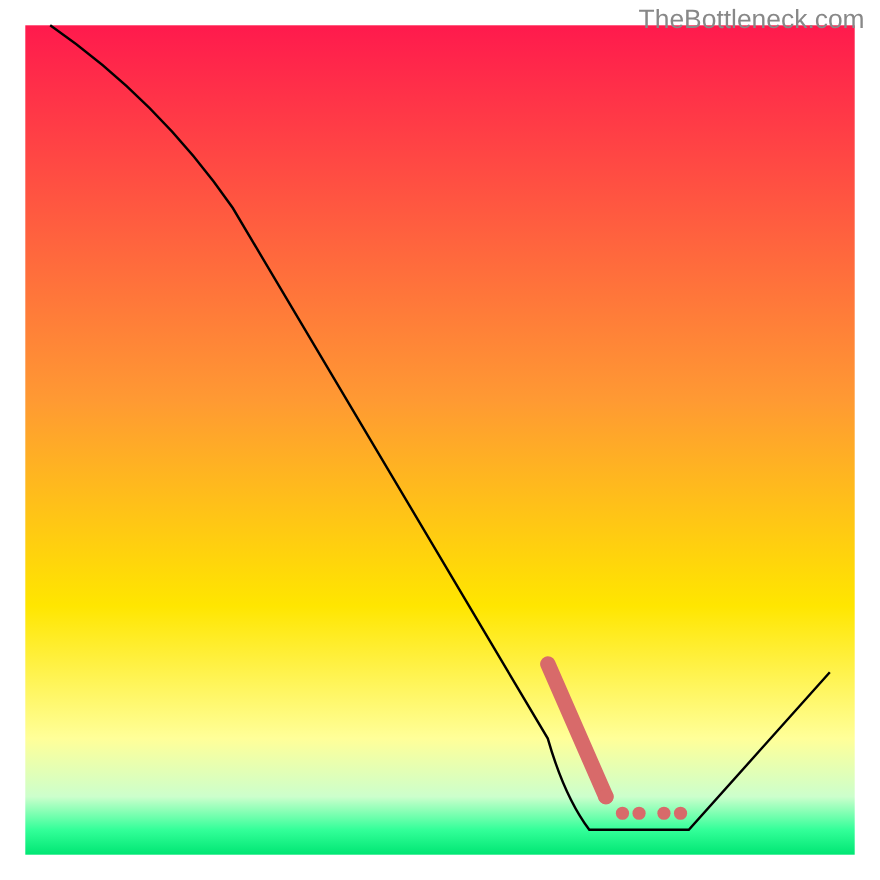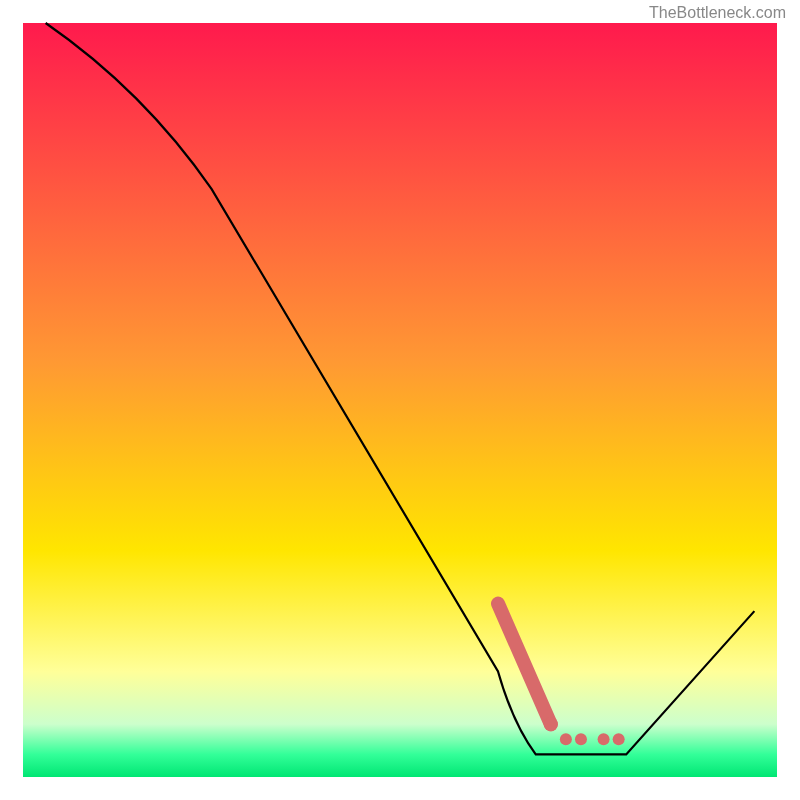--- a/index.html
+++ b/index.html
@@ -12,21 +12,21 @@
   }
   .container {
     position: relative;
     width: 800px;
     height: 800px;
   }
   .watermark {
     position: absolute;
     top: 4px;
     right: 14px;
-    font-size: 16px;
+    font-size: 24px;
     color: #888888;
     font-weight: normal;
     z-index: 10;
   }
   svg {
     display: block;
   }
 </style>
 </head>
 <body>

